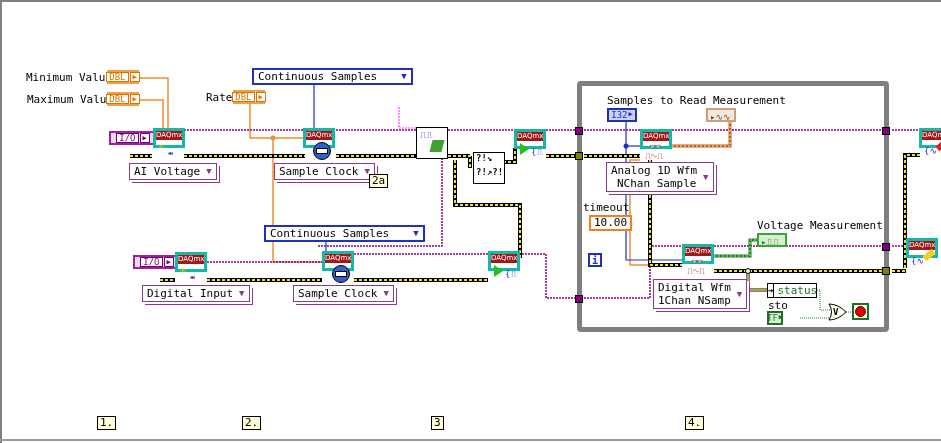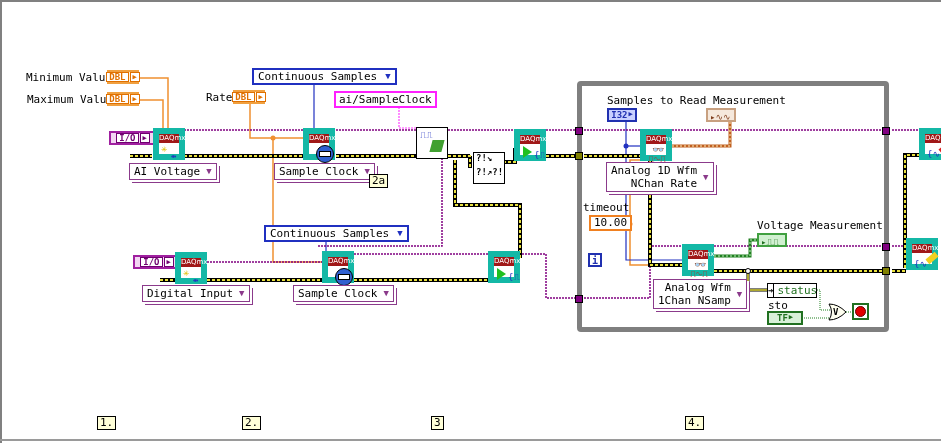--- a/index.html
+++ b/index.html
@@ -3,39 +3,39 @@
 <meta charset="utf-8">
 <style>
   html,body{margin:0;padding:0;background:#fff;}
   #canvas{position:relative;width:941px;height:443px;overflow:hidden;background:#fff;
     font-family:"DejaVu Sans Mono","Liberation Mono",monospace;font-size:11px;color:#000;}
   .frame-top{position:absolute;left:0;top:0;width:941px;height:2px;background:#808080;}
   .frame-left{position:absolute;left:0;top:0;width:2px;height:443px;background:#808080;}
   .frame-bottom{position:absolute;left:0;top:439px;width:941px;height:2px;background:#9a9a9a;}
   svg.wires{position:absolute;left:0;top:0;}
   .lbl{position:absolute;white-space:nowrap;font-size:11px;line-height:12px;}
-  .const{position:absolute;height:14px;box-sizing:border-box;font-size:9px;font-weight:bold;
+  .const{position:absolute;height:14px;box-sizing:border-box;font-size:9px;font-weight:normal;
     display:flex;align-items:flex-start;justify-content:center;}
   .dbl{width:32px;border:2px solid #f0a040;background:#fff0d8;color:#e07000;}
   .dbl span{border:1px solid #e07000;padding:0 2px;line-height:8px;background:#fff;}
   .io{width:48px;border:2px solid #a020a0;background:#f3d6f3;color:#700070;}
   .io span{border:1px solid #700070;padding:0 2px;line-height:8px;background:#fff;}
   .i32{width:30px;border:2px solid #2030b0;background:#c8d0ff;color:#2030b0;}
-  .tf{width:36px;border:2px solid #207020;background:#d8f0d8;color:#207020;}
+  .tf{width:16px;border:2px solid #207020;background:#d8f0d8;color:#207020;}
   .arrow{font-size:7px;margin-left:1px;}
   .enum{position:absolute;box-sizing:border-box;background:#fff;border:1px solid #8b3a8b;
     box-shadow:2px 2px 0 #fff,3px 3px 0 #8b3a8b;padding:1px 4px;font-size:11px;line-height:13px;
-    white-space:nowrap;display:flex;align-items:center;gap:6px;text-align:right;}
+    white-space:nowrap;display:flex;align-items:center;gap:6px;}
   .enum .tri{color:#8b3a8b;font-size:9px;}
   .ring{position:absolute;box-sizing:border-box;background:#fff;border:2px solid #2030c0;
-    padding:0 4px;font-size:11px;line-height:13px;white-space:nowrap;display:flex;align-items:center;gap:8px;}
+    padding:0 4px;font-size:11px;line-height:13px;white-space:nowrap;display:flex;align-items:center;gap:24px;}
   .ring .tri{color:#2030c0;font-size:9px;}
   .strconst{position:absolute;box-sizing:border-box;background:#fff;border:2px solid #ff20ff;
     padding:0 3px;font-size:11px;line-height:13px;white-space:nowrap;}
-  .vi{position:absolute;width:32px;height:32px;box-sizing:border-box;border:6px solid #14b8a6;background:#fff;}
+  .vi{position:absolute;width:32px;height:20px;box-sizing:border-box;border:3px solid #14b8a6;background:#fff;}
   .vi .hdr{height:9px;background:#a01818;color:#fff;font-size:7px;line-height:9px;text-align:center;
     font-family:"DejaVu Sans",sans-serif;}
   .vi .body{position:relative;height:21px;}
   .plain{position:absolute;width:32px;height:32px;box-sizing:border-box;border:1px solid #000;background:#fff;}
   .note{position:absolute;box-sizing:border-box;background:#ffffd8;border:1px solid #000;
     font-size:11px;line-height:12px;padding:0 2px;white-space:nowrap;}
   .loop{position:absolute;left:577px;top:81px;width:312px;height:251px;box-sizing:border-box;
     border:5px solid #7f7f7f;border-radius:4px;}
   .tunnel{position:absolute;width:8px;height:8px;box-sizing:border-box;border:1px solid #000;}
   .tunnel.purple{background:#800080;}
@@ -193,21 +193,20 @@
       <span style="position:absolute;left:7px;top:2px;width:16px;height:16px;border-radius:50%;background:#3060d0;border:1px solid #000;"></span>
       <span style="position:absolute;left:10px;top:8px;width:10px;height:4px;background:#fff;border:1px solid #000;"></span>
     </div>
   </div>
   <div class="enum" style="left:274px;top:163px;">
     <span>Sample Clock</span>
       <span class="tri">▼</span>
   </div>
   <div class="note" style="left:369px;top:174px;">2a</div>
 
-  <div class="strconst" style="left:334px;top:91px;">ai/SampleClock</div>
 
   <div class="plain" style="left:416px;top:127px;">
     <span style="position:absolute;left:3px;top:2px;color:#2030c0;font-size:9px;">⎍⎍</span>
     <span style="position:absolute;left:14px;top:12px;width:12px;height:12px;background:#40a030;transform:skewX(-15deg);"></span>
   </div>
 
   <div class="plain" style="left:473px;top:152px;">
     <span style="position:absolute;left:2px;top:0px;font-size:9px;font-weight:bold;">?!↘</span>
     <span style="position:absolute;left:2px;top:14px;font-size:9px;font-weight:bold;">?!↗?!</span>
   </div>
@@ -280,21 +279,21 @@
   <div class="vi" style="left:640px;top:129px;">
     <div class="hdr">DAQmx</div>
     <div class="body">
       <span style="position:absolute;left:6px;top:0;font-size:10px;color:#2080c0;">👓</span>
       <span style="position:absolute;left:2px;top:10px;font-size:9px;color:#c02020;">⎍∿⎍</span>
     </div>
   </div>
   <div class="enum" style="left:606px;top:162px;flex-direction:row;align-items:center;">
     <span style="display:flex;flex-direction:column;line-height:13px;">
       <span>Analog 1D Wfm</span>
-      <span style="padding-left:6px;">NChan Rate</span>
+      <span style="padding-left:6px;">NChan Sample</span>
     </span>
     <span class="tri">▼</span>
   </div>
 
   <div class="lbl" style="left:583px;top:202px;">timeout</div>
   <div class="numctl" style="left:589px;top:215px;">10.00</div>
 
   <div class="iter">i</div>
 
   <div class="lbl" style="left:757px;top:220px;">Voltage Measurement</div>
@@ -304,21 +303,21 @@
 
   <div class="vi" style="left:682px;top:244px;">
     <div class="hdr">DAQmx</div>
     <div class="body">
       <span style="position:absolute;left:6px;top:0;font-size:10px;color:#2080c0;">👓</span>
       <span style="position:absolute;left:2px;top:10px;font-size:9px;color:#c02020;">⎍∿⎍</span>
     </div>
   </div>
   <div class="enum" style="left:653px;top:279px;">
     <span style="display:flex;flex-direction:column;line-height:13px;">
-      <span>Analog Wfm</span>
+      <span>Digital Wfm</span>
       <span>1Chan NSamp</span>
     </span>
     <span class="tri">▼</span>
   </div>
 
   <div class="status-box">
     <span class="arrowcell">➜</span>
     <span class="name">status</span>
   </div>
   <div class="lbl" style="left:768px;top:300px;">sto</div>

